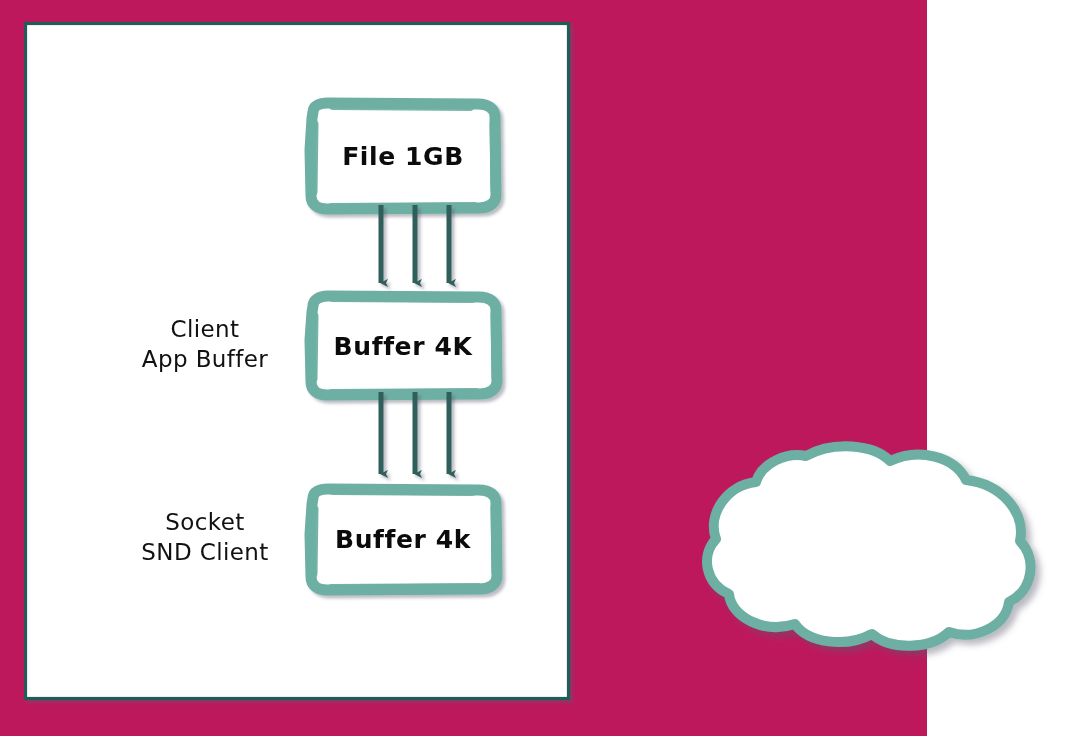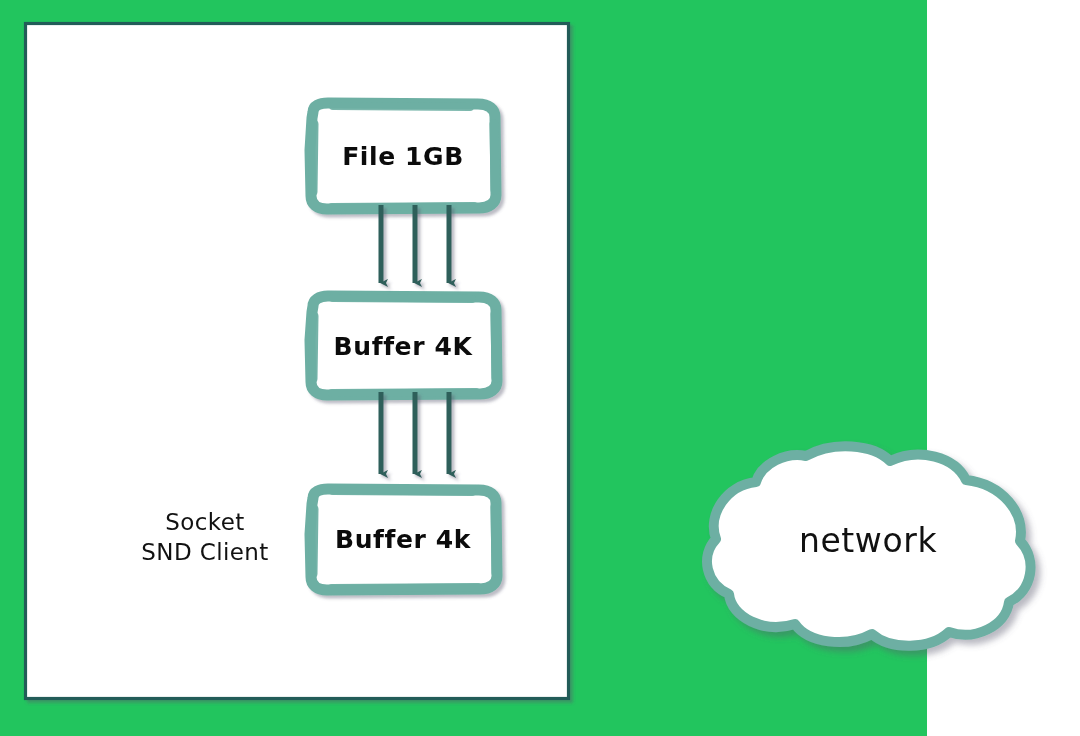--- a/index.html
+++ b/index.html
@@ -10,21 +10,21 @@
   body {
     width: 1080px;
     height: 736px;
     font-family: "DejaVu Sans", sans-serif;
     overflow: hidden;
   }
   #stage {
     position: relative;
     width: 927px;
     height: 736px;
-    background: #22c55e;
+    background: #be185d;
   }
   #canvas {
     position: absolute;
     left: 0;
     top: 0;
     width: 1080px;
     height: 736px;
   }
   .label-text {
     position: absolute;
@@ -170,19 +170,20 @@
                C 762 463, 786 452, 806 456 Z" fill="#ffffff" stroke="#6DAFA3" stroke-width="10" stroke-linejoin="round"></path>
     </g>
   </svg>
 
   <div class="box-text inbox-label" style="left:303px; top:142px; width:200px;">File 1GB</div>
 
   <div class="box-text inbox-label" style="left:303px; top:332px; width:200px;">Buffer 4K</div>
 
   <div class="box-text inbox-label" style="left:303px; top:525px; width:200px;">Buffer 4k</div>
 
+  <div class="label-text side-label" style="left:105px; top:315px; width:200px;">Client
+App Buffer</div>
 
   <div class="label-text side-label" style="left:105px; top:508px; width:200px;">Socket
 SND Client</div>
 
-  <div class="cloud-text net-label" style="left:748px; top:521px; width:240px;">network</div>
 
 </div>
 
 </body></html>

